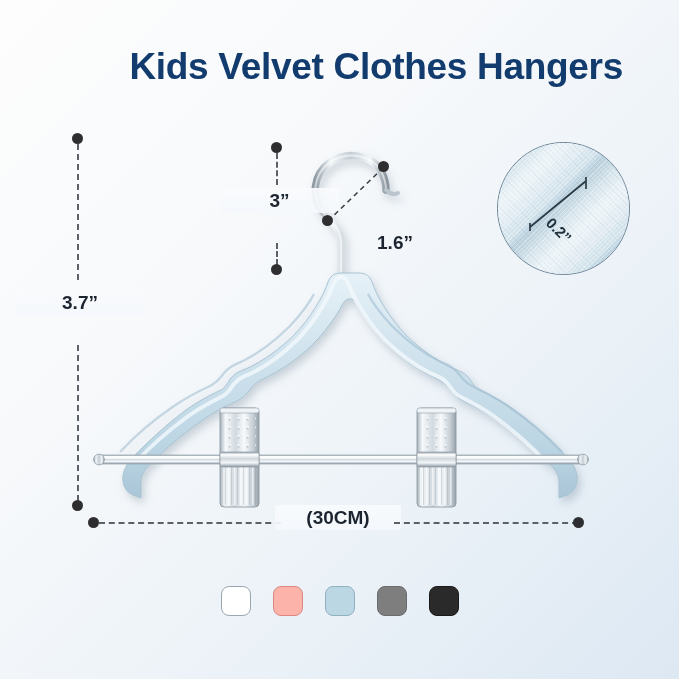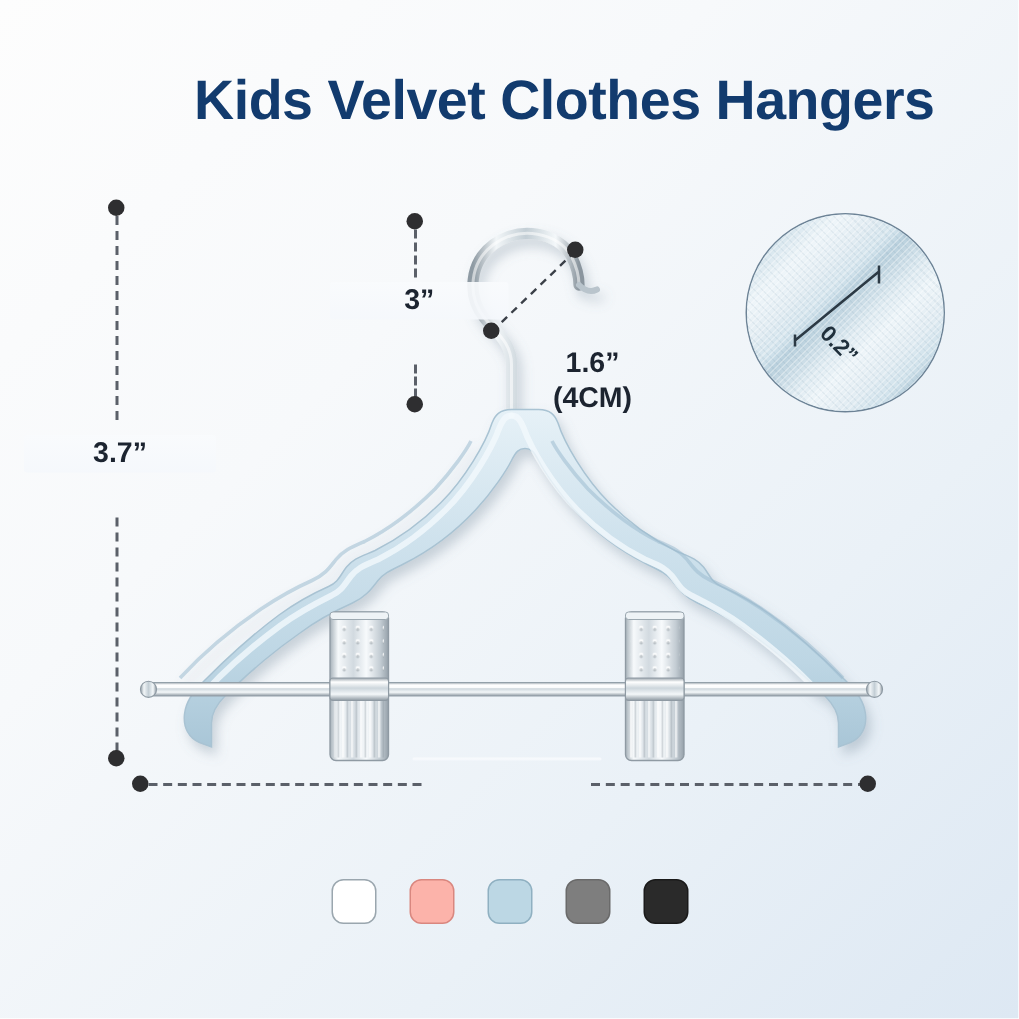--- a/index.html
+++ b/index.html
@@ -318,26 +318,26 @@
   <div class="dash-v" style="left:276px; top:243px; height:22px;"></div>
   <div class="dim-dot" style="left:271px; top:264px;"></div>
 
   <svg style="position:absolute; left:320px; top:155px; width:90px; height:80px;">
     <line x1="8" y1="66" x2="64" y2="12" stroke="#3b4048" stroke-width="1.6" stroke-dasharray="5,4"></line>
   </svg>
   <div class="dim-dot" style="left:322px; top:215px;"></div>
   <div class="dim-dot" style="left:378px; top:161px;"></div>
   <div class="dim-label" style="left:340px; top:188px; width:110px;margin-top:43px;">
     <span>1.6”</span>
-    <span>(4CM)</span>
   </div>
 
   <div class="dim-dot" style="left:88px; top:517px;"></div>
   <div class="dash-h" style="left:99px; top:522px; width:182px;"></div>
   <div class="dim-label label-plate" style="left:275px; top:505px; width:120px;">
+    <span>(30CM)</span>
   </div>
   <div class="dash-h" style="left:394px; top:522px; width:184px;"></div>
   <div class="dim-dot" style="left:573px; top:517px;"></div>
 
   <div id="magnifier">
     <div class="velvet-stripe"></div>
     <div class="velvet-fuzz"></div>
     <svg id="mag-measure" viewBox="0 0 76 74">
       <path d="M4,58 L4,50 M4,54 L60,8 M60,16 L60,4" stroke="#2c3a45" stroke-width="1.7" fill="none"></path>
     </svg>

